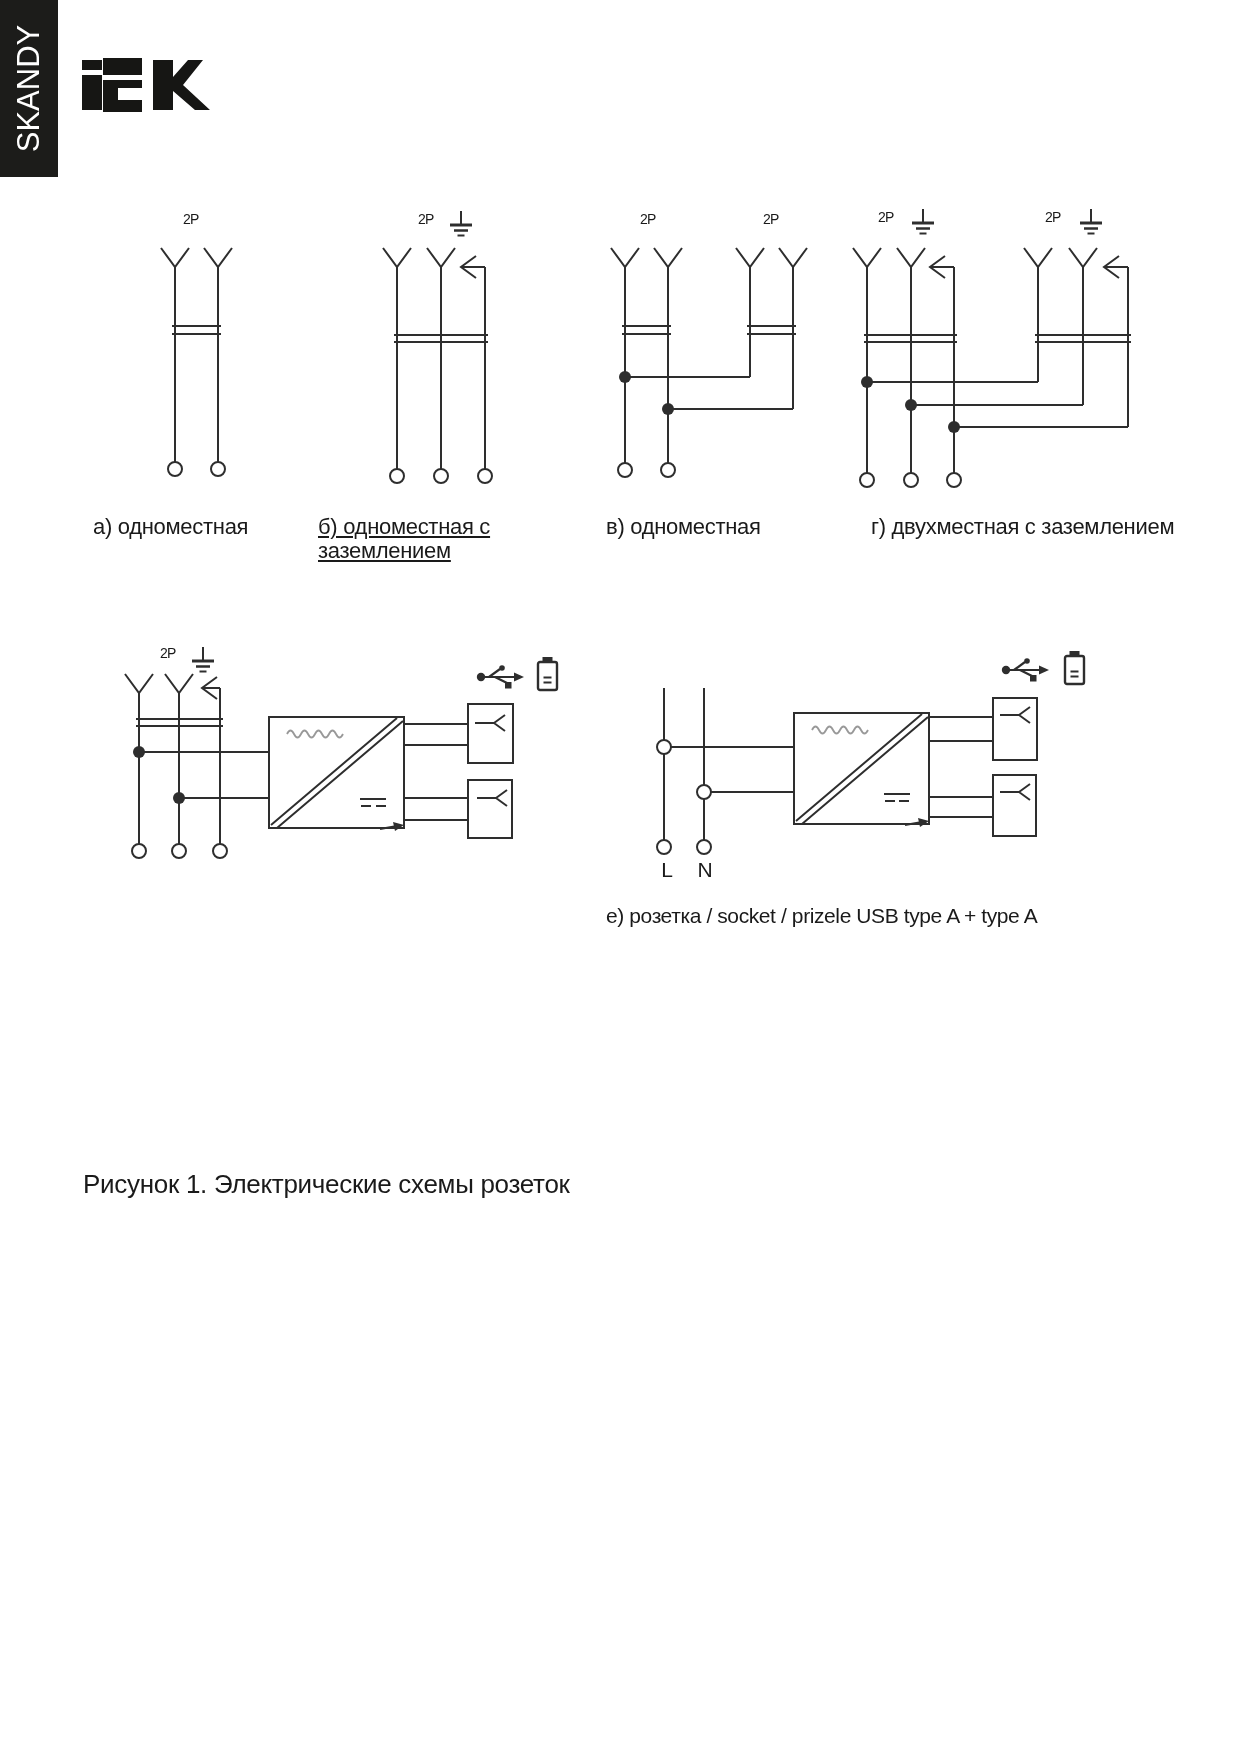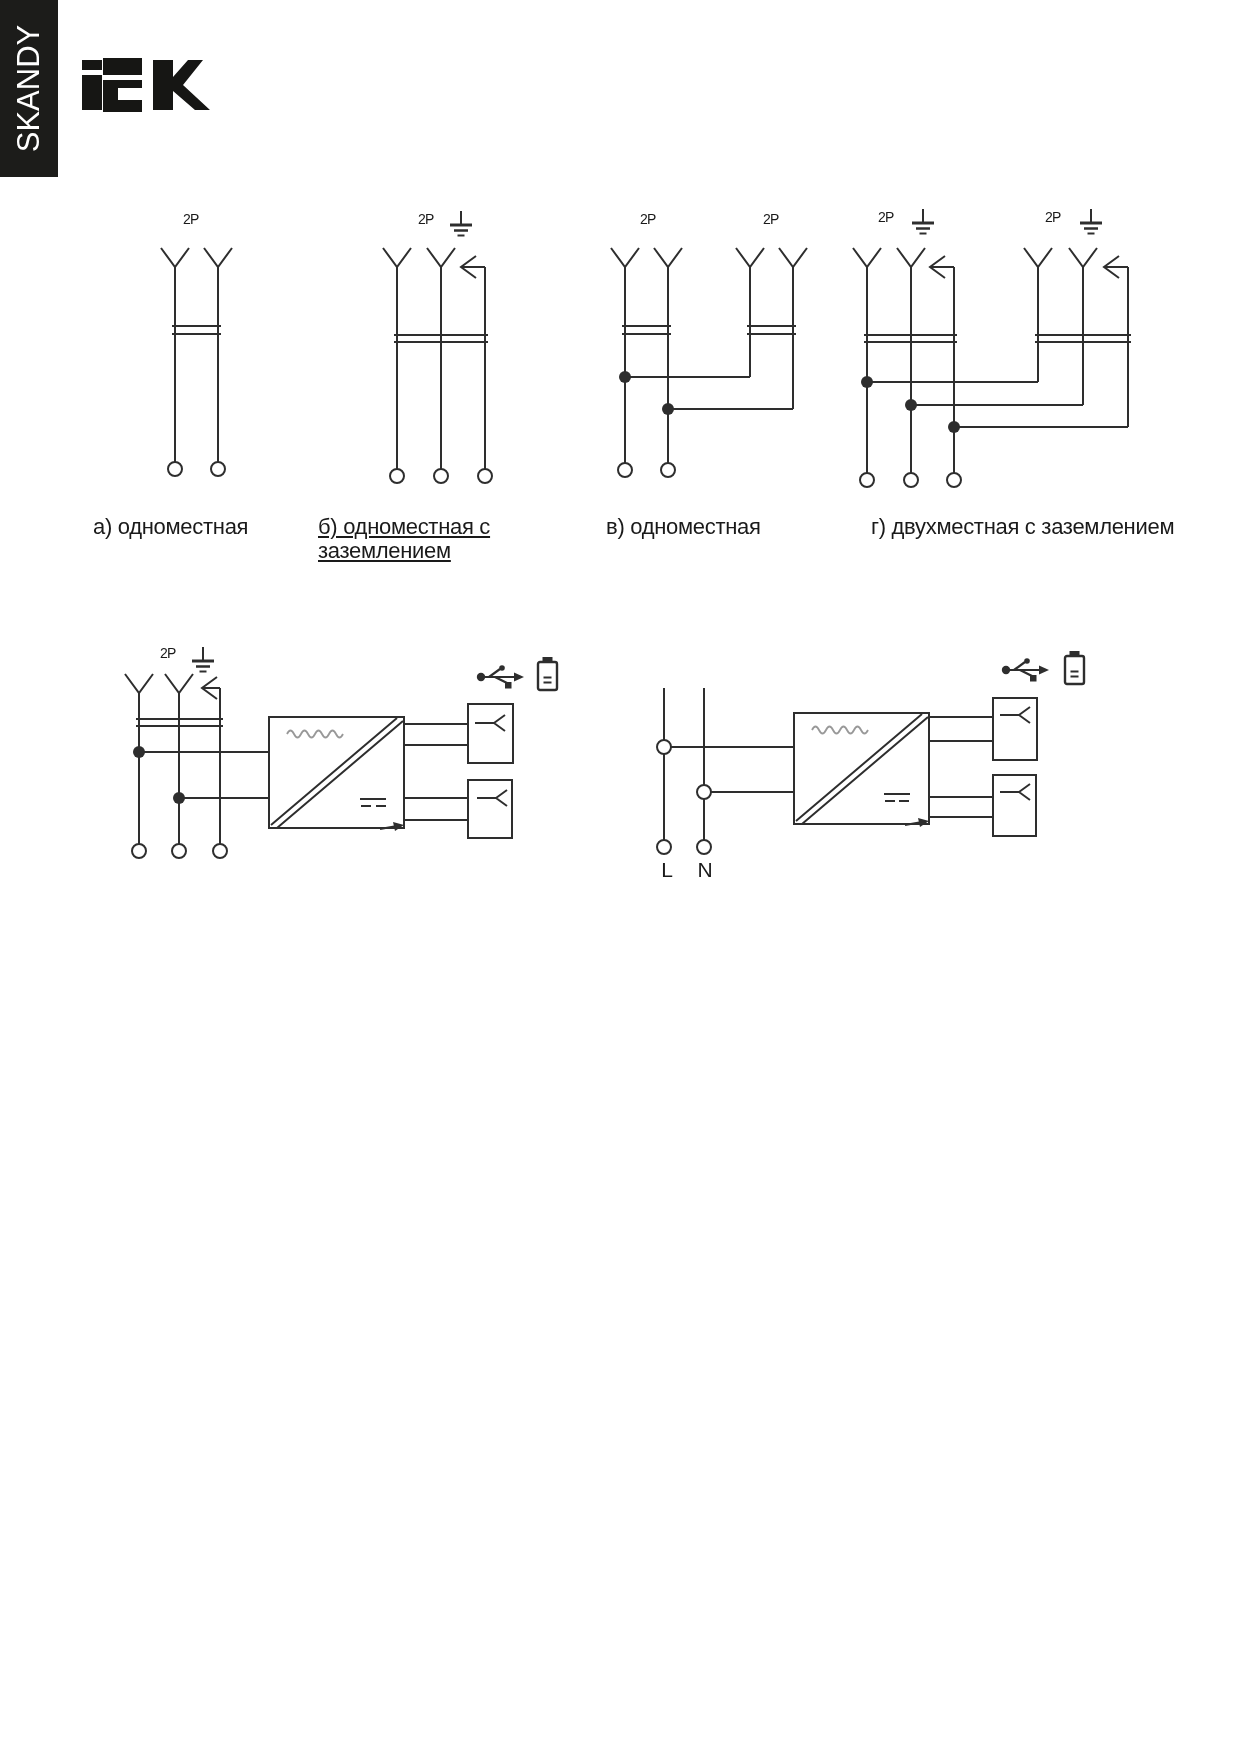--- a/index.html
+++ b/index.html
@@ -217,17 +217,19 @@
   <div class="abs plabel" style="left:640px;top:211px;">2P</div>
   <div class="abs plabel" style="left:763px;top:211px;">2P</div>
   <div class="abs plabel" style="left:878px;top:209px;">2P</div>
   <div class="abs plabel" style="left:1045px;top:209px;">2P</div>
   <div class="abs plabel" style="left:160px;top:645px;">2P</div>
 
   <div class="abs cap1" style="left:93px;top:515px;">а) одноместная</div>
   <div class="abs cap1" style="left:318px;top:515px;width:176px;text-decoration:underline;">б) одноместная с заземлением</div>
   <div class="abs cap1" style="left:606px;top:515px;">в) одноместная</div>
   <div class="abs cap1" style="left:845px;top:515px;white-space:nowrap;margin-left:26px;">г) двухместная с заземлением</div>
+  <div class="abs cap2" style="left:606px;top:904px;">е) розетка / socket / prizele USB type A + type A</div>
 
   <div class="abs ln" style="left:657px;top:858px;">L</div>
   <div class="abs ln" style="left:695px;top:858px;">N</div>
 
+  <div class="abs figcap" style="left:83px;top:1169px;">Рисунок 1. Электрические схемы розеток</div>
 </div>
 
 </body></html>

